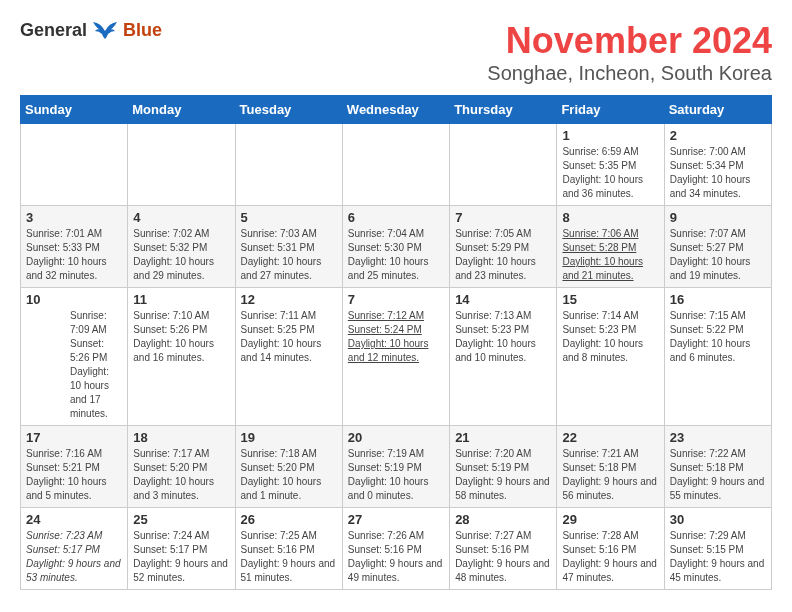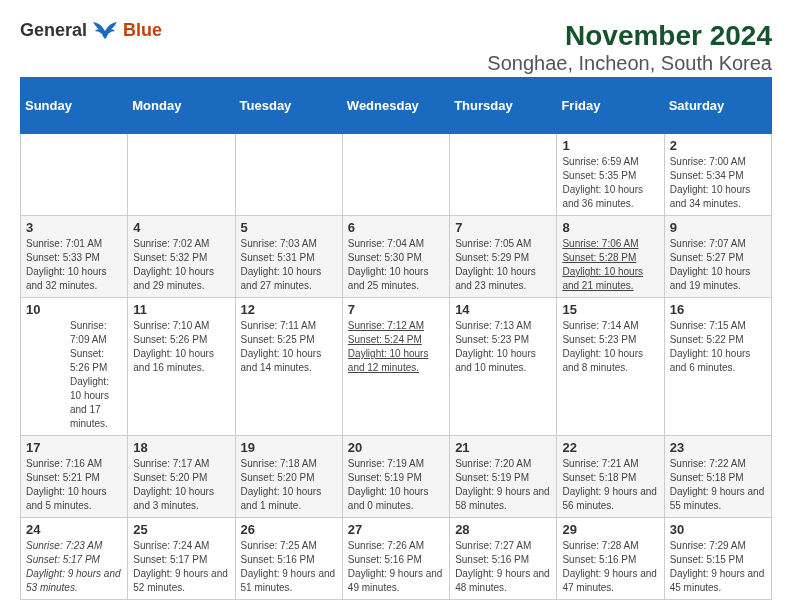--- a/index.html
+++ b/index.html
@@ -7,21 +7,21 @@
       font-family: Arial, sans-serif;
       background: #fff;
       width: 792px;
       min-height: 612px;
       padding: 20px;
     }
     .header {
       display: flex;
       align-items: flex-start;
       justify-content: space-between;
-      margin-bottom: 2px;
+      margin-bottom: 10px;
     }
     .logo {
       display: flex;
       flex-direction: column;
       align-items: flex-start;
     }
     .logo-text {
       display: flex;
       align-items: center;
       gap: 4px;
@@ -37,39 +37,39 @@
       color: #c2410c;
     }
     .logo-bird {
       width: 28px;
       height: 20px;
     }
     .title-block {
       text-align: right;
     }
     .month-title {
-      font-size: 28px;
-      font-weight: bold;
-      color: #14532d;
+      font-size: 36px;
+      font-weight: bold;
+      color: #ef4444;
     }
     .subtitle {
       font-size: 20px;
       color: #555;
     }
     .calendar {
       width: 100%;
       border-collapse: collapse;
       table-layout: fixed;
     }
     .calendar thead th {
       background-color: #1a6bbf;
       color: #fff;
       font-size: 13px;
       font-weight: bold;
-      padding: 20px 4px;
+      padding: 6px 4px;
       text-align: left;
       border: 1px solid #1a6bbf;
     }
     .calendar tbody td {
       border: 1px solid #ccc;
       vertical-align: top;
       padding: 4px 5px;
       font-size: 10px;
       color: #333;
       height: 80px;

